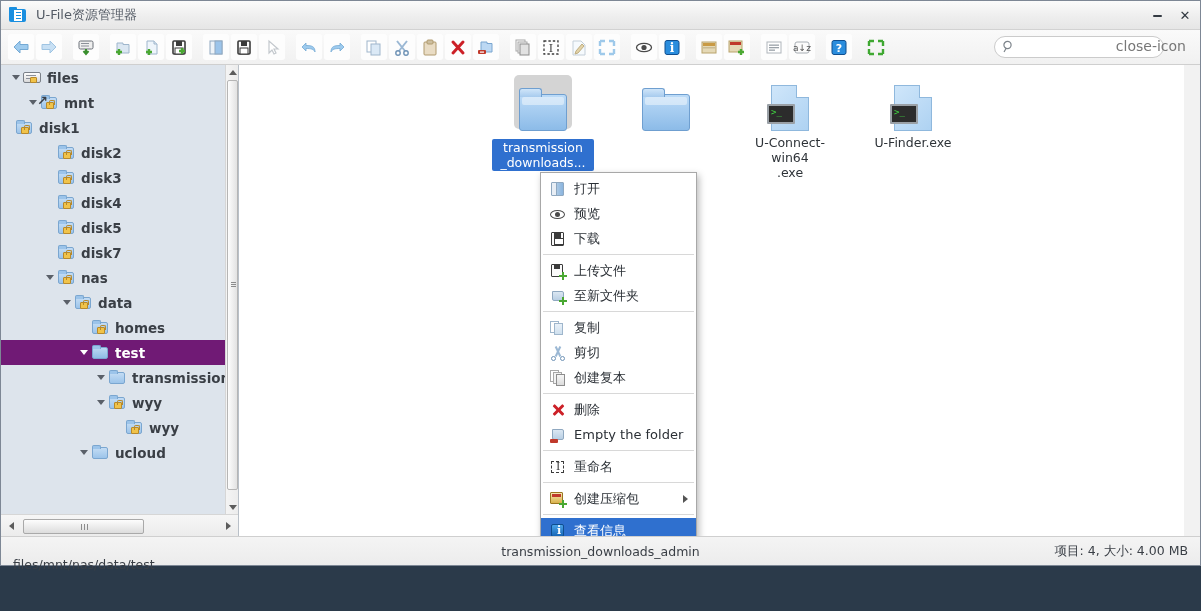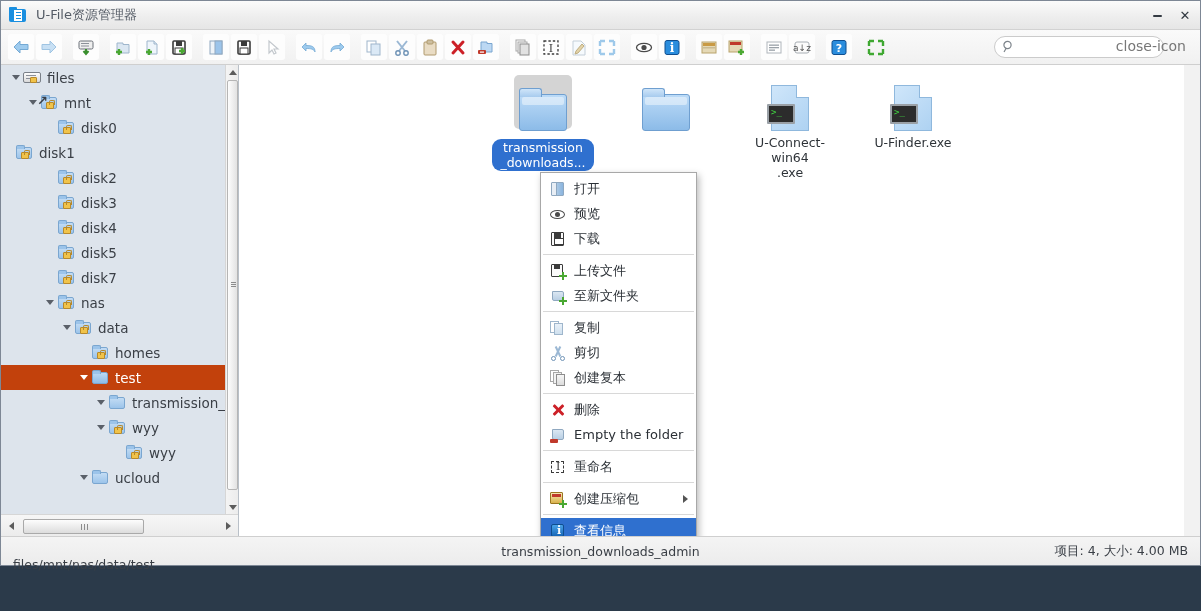--- a/index.html
+++ b/index.html
@@ -107,34 +107,34 @@
     border-right: 1px solid #b9c0c8;
     position: relative;
     overflow: hidden;
   }
   .tree { position: absolute; left: 0; top: 0; right: 13px; bottom: 22px; overflow: hidden; }
   .tnode {
     height: 25px; display: flex; align-items: center;
     font-size: 13.5px; color: #3a3f46; white-space: nowrap;
     cursor: pointer; position: relative;
   }
-  .tnode.sel { background: #c2410c; color: #ffffff; }
+  .tnode.sel { background: #701a75; color: #ffffff; }
   .arrow {
     width: 13px; height: 13px; flex: 0 0 13px;
     display: flex; align-items: center; justify-content: center;
     margin-right: 1px;
   }
   .arrow i {
     width: 0; height: 0;
     border-left: 4.5px solid transparent; border-right: 4.5px solid transparent;
     border-top: 5px solid #5a6069; display: block;
   }
   .tnode.sel .arrow i { border-top-color: #ffffff; }
   .nicon { width: 19px; height: 16px; flex: 0 0 19px; position: relative; margin-right: 4px; }
-  .nlabel { padding-left: 1px; }
+  .nlabel { padding-left: 1px; font-weight: bold; }
 
   
   .fold {
     position: absolute; left: 1px; top: 2px; width: 16px; height: 12px;
     background: linear-gradient(to bottom, #c3dcf4, #9cc4ea);
     border: 1px solid #7aa6d0; border-radius: 0 2px 2px 2px;
   }
   .fold::before {
     content: ""; position: absolute; left: -1px; top: -3px;
     width: 7px; height: 3px; background: #9cc4ea;
@@ -256,21 +256,21 @@
   .bigdoc .term::after {
     content: ">_"; position: absolute; left: 2px; top: 1px;
     color: #41d941; font-size: 9px;
     font-family: "DejaVu Sans Mono", "Liberation Mono", monospace;
   }
   .flabel {
     margin-top: 4px; font-size: 12.5px; color: #2e3338;
     line-height: 15px; word-wrap: break-word; padding: 0 2px;
   }
   .flabel.sel {
-    background: #2f70cf; color: #ffffff; border-radius: 9px;
+    background: #2f70cf; color: #ffffff; border-radius: 2px;
     display: inline-block; padding: 1px 8px;
   }
 
   
   .ctxmenu {
     position: absolute; left: 301px; top: 107px; width: 157px;
     background: #ffffff;
     border: 1px solid #a8a8a8;
     box-shadow: 2px 3px 7px rgba(0,0,0,.28);
     padding: 3px 0;
@@ -630,28 +630,20 @@
             <span class="arrow">
               <i></i>
             </span>
             <span class="nicon">
               <span class="fold"></span>
               <span class="lock"></span>
               <span class="linkarr">↗</span>
             </span>
             <span class="nlabel">mnt</span>
           </div>
-          <div class="tnode" style="padding-left: 42px;">
-            <span class="arrow empty"></span>
-            <span class="nicon">
-              <span class="fold"></span>
-              <span class="lock"></span>
-            </span>
-            <span class="nlabel">disk0</span>
-          </div>
           <div class="tnode" style="">
             <span class="arrow empty"></span>
             <span class="nicon">
               <span class="fold"></span>
               <span class="lock"></span>
             </span>
             <span class="nlabel">disk1</span>
           </div>
           <div class="tnode" style="padding-left: 42px;">
             <span class="arrow empty"></span>

